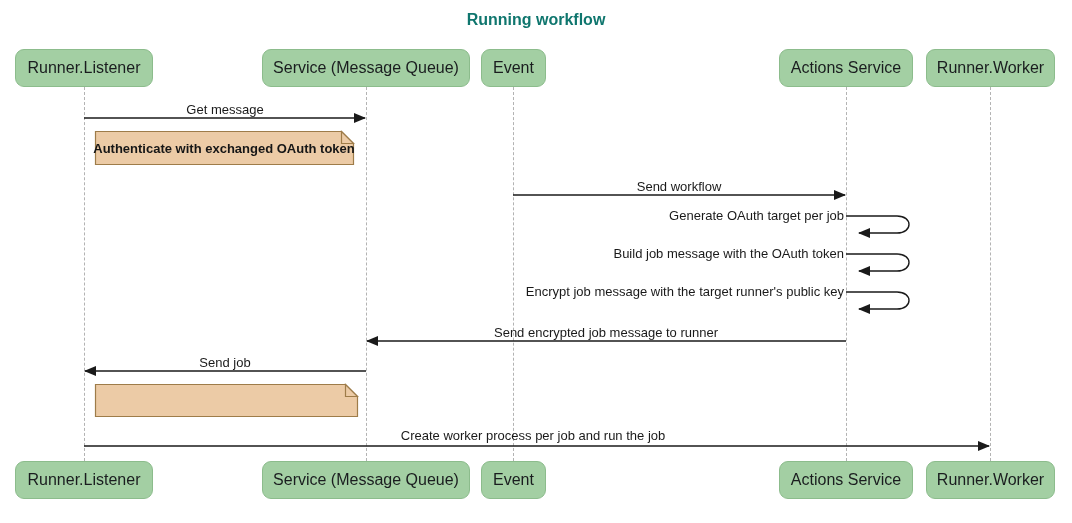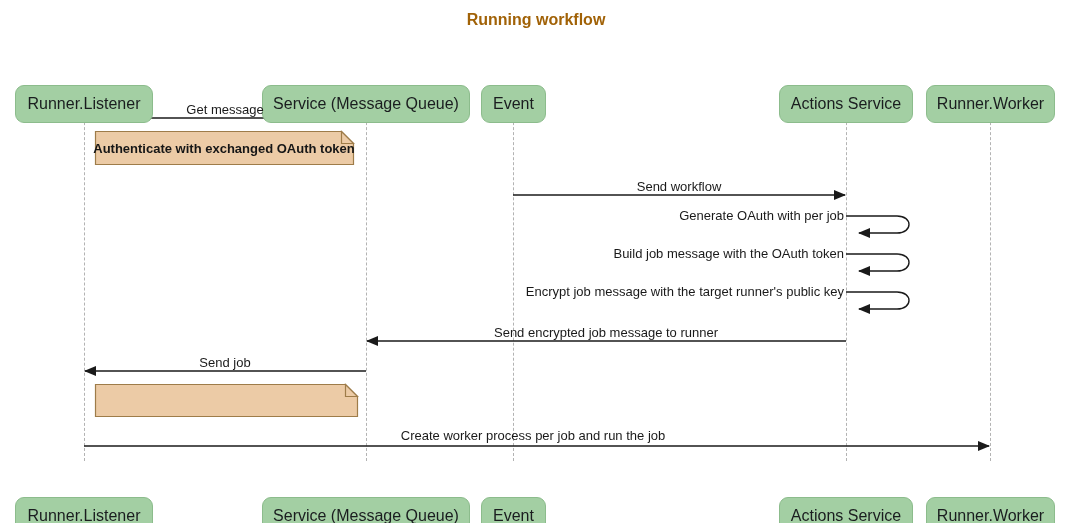--- a/index.html
+++ b/index.html
@@ -6,37 +6,36 @@
   .diagram{
     position:relative;
     width:1072px;height:523px;
     background:#ffffff;
     font-family:"Liberation Sans", sans-serif;
     overflow:hidden;
   }
   .title{
     position:absolute;top:11px;left:536px;
     transform:translateX(-50%);
-    font-size:16px;font-weight:bold;color:#a16207;
+    font-size:16px;font-weight:bold;color:#0f766e;
     white-space:nowrap;
   }
   .lifeline{
     position:absolute;top:87px;height:374px;width:0;
     border-left:1px dashed #b3b3b3;
   }
   .actor{
     position:absolute;height:38px;
     background:#a3cfa3;
     border:1px solid #8cbc8c;
     border-radius:9px;
     box-sizing:border-box;
     display:flex;align-items:center;justify-content:center;
     font-size:16px;color:#1a1d1f;
     white-space:nowrap;
-    margin-top:36px;
   }
   .msg-label{
     position:absolute;
     font-size:13px;color:#1a1a1a;
     white-space:nowrap;line-height:14px;text-align:center;
   }
   .msg-center{transform:translateX(-50%);}
   .msg-right{text-align:right;}
   .note-text{
     position:absolute;
@@ -92,21 +91,21 @@
   <div class="actor" style="left:926px;top:49px;width:129px">Runner.Worker</div>
 
   <div class="actor" style="left:15px;top:461px;width:138px">Runner.Listener</div>
   <div class="actor" style="left:262px;top:461px;width:208px">Service (Message Queue)</div>
   <div class="actor" style="left:481px;top:461px;width:65px">Event</div>
   <div class="actor" style="left:779px;top:461px;width:134px">Actions Service</div>
   <div class="actor" style="left:926px;top:461px;width:129px">Runner.Worker</div>
 
   <div class="msg-label msg-center" style="left:225px;top:103px">Get message</div>
   <div class="msg-label msg-center" style="left:679px;top:180px">Send workflow</div>
-  <div class="msg-label msg-right" style="right:228px;top:209px">Generate OAuth with per job</div>
+  <div class="msg-label msg-right" style="right:228px;top:209px">Generate OAuth target per job</div>
   <div class="msg-label msg-right" style="right:228px;top:247px">Build job message with the OAuth token</div>
   <div class="msg-label msg-right" style="right:228px;top:285px">Encrypt job message with the target runner's public key</div>
   <div class="msg-label msg-center" style="left:606px;top:326px">Send encrypted job message to runner</div>
   <div class="msg-label msg-center" style="left:225px;top:356px">Send job</div>
   <div class="msg-label msg-center" style="left:533px;top:429px">Create worker process per job and run the job</div>
 
   <div class="note-text" style="left:95px;top:131px;width:258px;height:34px">Authenticate with exchanged OAuth token</div>
 
 </div>
 

